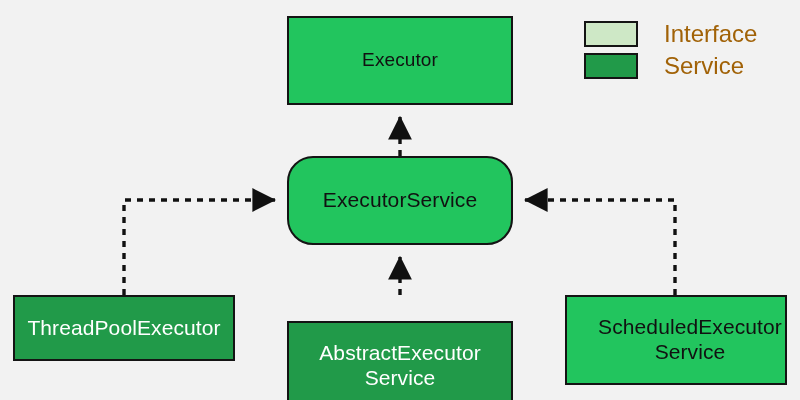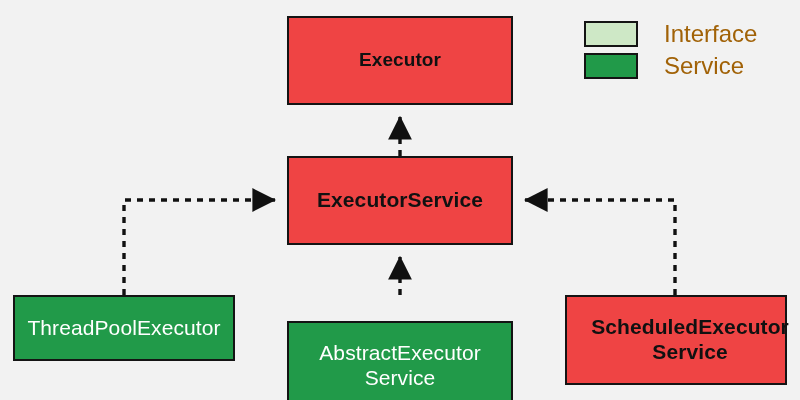--- a/index.html
+++ b/index.html
@@ -31,37 +31,36 @@
     box-sizing: border-box;
     border: 2px solid #141414;
     display: flex;
     align-items: center;
     justify-content: center;
     text-align: center;
     line-height: 1.18;
     letter-spacing: 0.1px;
   }
   .node.iface {
-    background: #ef4444;
+    background: #22c55e;
     color: #111111;
-    font-weight: bold;
   }
   .node.klass {
     background: #219a49;
     color: #ffffff;
   }
   .node-label {
     display: block;
     padding: 0 6px;
     white-space: pre-line;
   }
 
   
   #node-executor          { left: 287px; top: 16px;  width: 226px; height: 89px;  font-size: 19px; }
-  #node-executorservice   { left: 287px; top: 156px; width: 226px; height: 89px;  font-size: 21px; }
+  #node-executorservice   { left: 287px; top: 156px; width: 226px; height: 89px;  font-size: 21px; border-radius: 26px; }
   #node-threadpoolexecutor{ left: 13px;  top: 295px; width: 222px; height: 66px;  font-size: 21px; }
   #node-abstractexecutorservice { left: 287px; top: 295px; width: 226px; height: 90px; font-size: 21px; margin-top: 26px; }
   #node-scheduledexecutorservice{ left: 565px; top: 295px; width: 222px; height: 90px; font-size: 21px; padding-left: 28px; }
 
   
   #legend {
     position: absolute;
     left: 584px;
     top: 18px;
     width: 210px;

